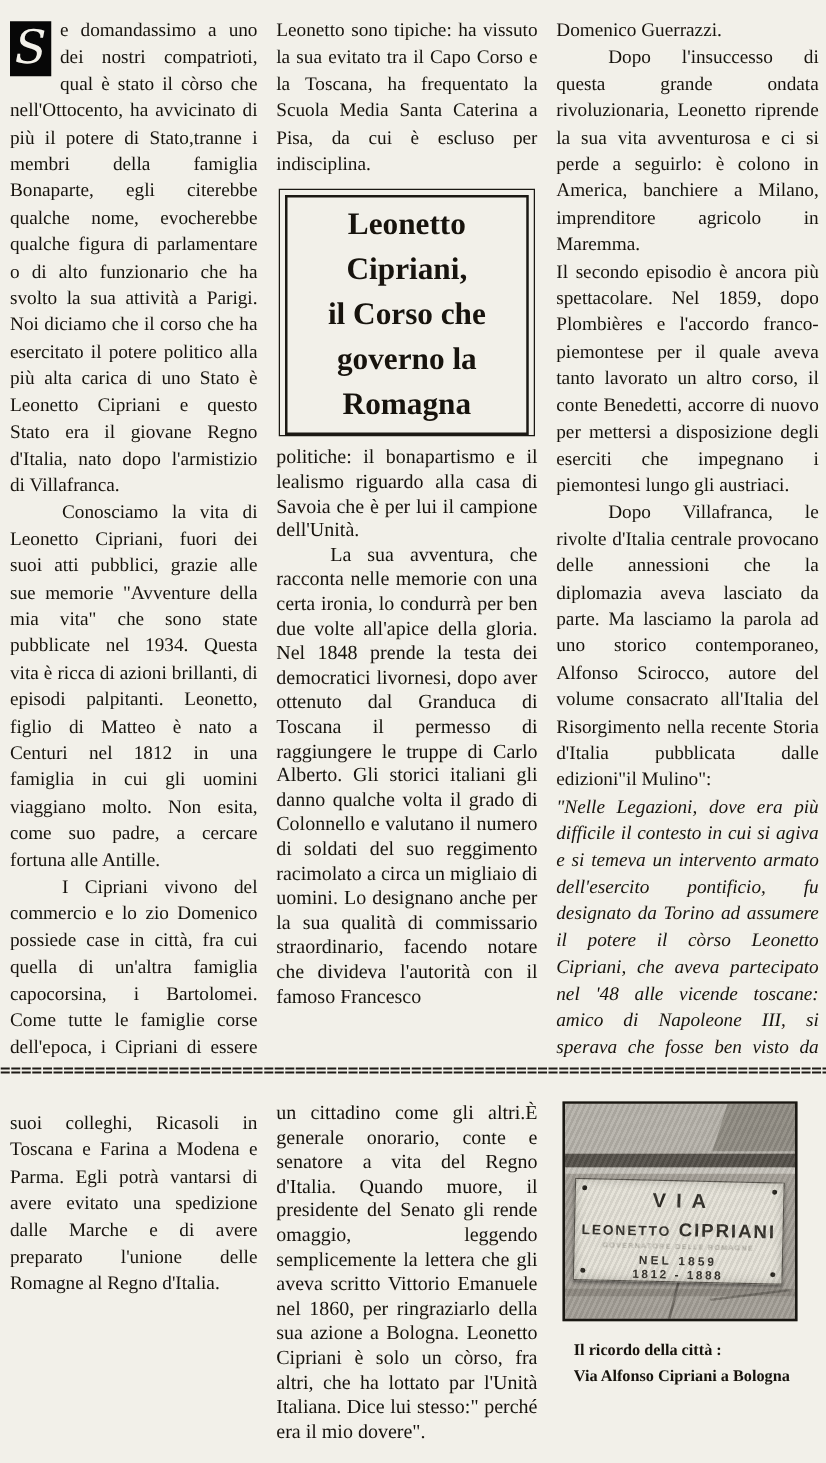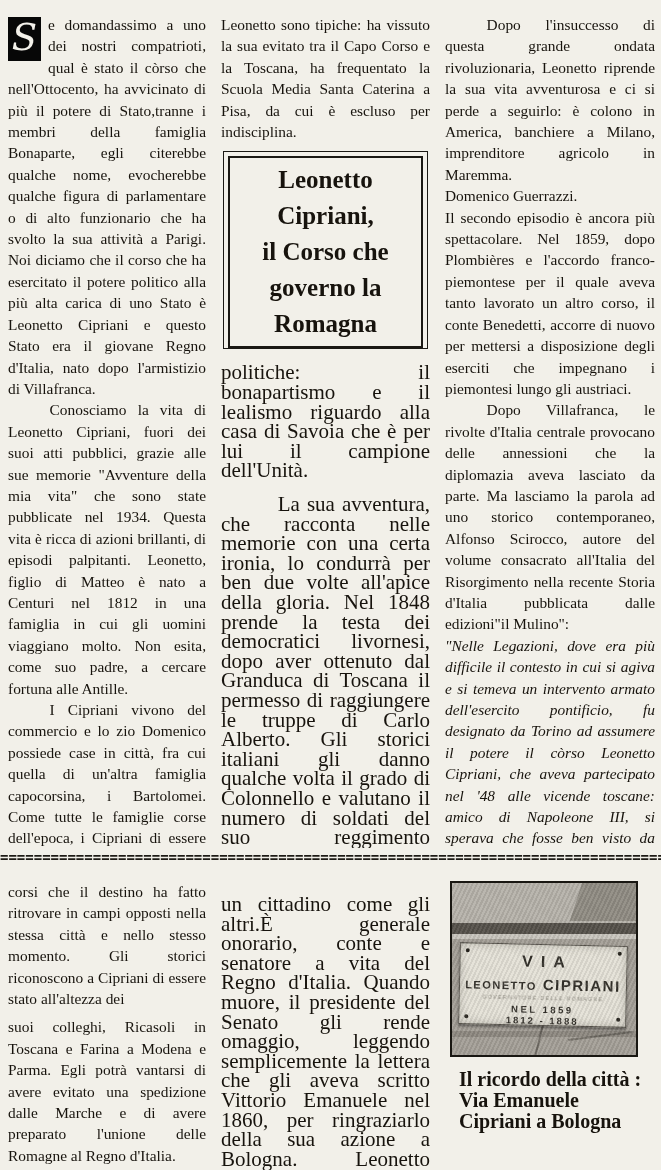--- a/index.html
+++ b/index.html
@@ -5,21 +5,21 @@
   html,body{margin:0;padding:0;}
   body{width:661px;height:1170px;background:#f2f0e9;overflow:hidden;}
   .page{position:relative;width:661px;height:1170px;font-family:"Liberation Serif","DejaVu Serif",serif;color:#17130d;}
 
   
   .cols{display:grid;grid-template-columns:198px 209px 210px;column-gap:15px;padding:14px 4px 0 8px;height:834px;overflow:hidden;}
   .col{overflow:hidden;text-align:justify;font-size:15.4px;line-height:21.4px;}
   .para{margin:0;}
   .ind{text-indent:2.7em;}
   .it{font-style:italic;}
-  .c2b{font-size:21px;line-height:19.6px;margin-top:14px;}
+  .c2b{font-size:16px;line-height:19.6px;}
 
   
   .dropcap{float:left;width:33px;height:44px;background:#070707;color:#f3f1ea;
     font-style:italic;font-family:"DejaVu Serif",serif;font-size:37px;line-height:42px;
     text-align:center;margin:3px 7px 1px 0;}
 
   
   .pullbox{border:1.5px solid #1b1813;padding:4px;margin:9px 2px 7px 2px;height:188px;background:#f2f0e9;}
   .pullbox-inner{border:2.5px solid #1b1813;height:100%;display:flex;align-items:center;justify-content:center;
     text-align:center;font-weight:bold;font-size:25px;line-height:36px;white-space:pre-line;}
@@ -50,21 +50,21 @@
     text-align:center;font-family:"Liberation Sans","DejaVu Sans",sans-serif;color:#322f29;}
   .screw{position:absolute;width:4px;height:4px;border-radius:50%;background:#26231d;}
   .screw.s1{left:5px;top:5px;} .screw.s2{right:5px;top:5px;} .screw.s3{left:5px;bottom:5px;} .screw.s4{right:5px;bottom:5px;}
   .sign-via{font-size:16px;font-weight:bold;letter-spacing:8px;margin-top:8px;text-indent:8px;}
   .sign-name{margin-top:5px;font-weight:bold;letter-spacing:1.5px;}
   .nm-s{font-size:11px;} .nm-l{font-size:15px;}
   .sign-faint{font-size:5.5px;letter-spacing:1.2px;color:rgba(75,72,62,.5);filter:blur(.3px);margin-top:1px;}
   .sign-year{font-size:9.5px;font-weight:bold;letter-spacing:2.5px;margin-top:3px;}
   .sign-dates{font-size:9.5px;font-weight:bold;letter-spacing:2px;}
 
-  .caption{margin:12px 0 0 14px;font-weight:bold;font-size:20px;line-height:21px;}
+  .caption{margin:12px 0 0 14px;font-weight:bold;font-size:13px;line-height:21px;}
 </style>
 </head>
 <body>
 
 <div class="page">
 
   <div class="cols">
 
     <div class="col">
       <p class="para"><span class="dropcap">S</span><span>e domandassimo a uno dei nostri compatrioti, qual è stato il còrso che nell'Ottocento, ha avvicinato di più il potere di Stato,tranne i membri della famiglia Bonaparte, egli citerebbe qualche nome, evocherebbe qualche figura di parlamentare o di alto funzionario che ha svolto la sua attività a Parigi. Noi diciamo che il corso che ha esercitato il potere politico alla più alta carica di uno Stato è Leonetto Cipriani e questo Stato era il giovane Regno d'Italia, nato dopo l'armistizio di Villafranca.</span></p>
@@ -80,36 +80,35 @@
 Cipriani,
 il Corso che
 governo la
 Romagna</div>
       </div>
       <p class="para c2b">politiche: il bonapartismo e il lealismo riguardo alla casa di Savoia che è per lui il campione dell'Unità.</p>
       <p class="para c2b ind">La sua avventura, che racconta nelle memorie con una certa ironia, lo condurrà per ben due volte all'apice della gloria. Nel 1848 prende la testa dei democratici livornesi, dopo aver ottenuto dal Granduca di Toscana il permesso di raggiungere le truppe di Carlo Alberto. Gli storici italiani gli danno qualche volta il grado di Colonnello e valutano il numero di soldati del suo reggimento racimolato a circa un migliaio di uomini. Lo designano anche per la sua qualità di commissario straordinario, facendo notare che divideva l'autorità con il famoso Francesco</p>
     </div>
 
     <div class="col">
+      <p class="para">Domenico Guerrazzi.</p>
       <p class="para ind">Dopo l'insuccesso di questa grande ondata rivoluzionaria, Leonetto riprende la sua vita avventurosa e ci si perde a seguirlo: è colono in America, banchiere a Milano, imprenditore agricolo in Maremma.</p>
-      <p class="para">Domenico Guerrazzi.</p>
       <p class="para">Il secondo episodio è ancora più spettacolare. Nel 1859, dopo Plombières e l'accordo franco-piemontese per il quale aveva tanto lavorato un altro corso, il conte Benedetti, accorre di nuovo per mettersi a disposizione degli eserciti che impegnano i piemontesi lungo gli austriaci.</p>
       <p class="para ind">Dopo Villafranca, le rivolte d'Italia centrale provocano delle annessioni che la diplomazia aveva lasciato da parte. Ma lasciamo la parola ad uno storico contemporaneo, Alfonso Scirocco, autore del volume consacrato all'Italia del Risorgimento nella recente Storia d'Italia pubblicata dalle edizioni"il Mulino":</p>
       <p class="para it">"Nelle Legazioni, dove era più difficile il contesto in cui si agiva e si temeva un intervento armato dell'esercito pontificio, fu designato da Torino ad assumere il potere il còrso Leonetto Cipriani, che aveva partecipato nel '48 alle vicende toscane: amico di Napoleone III, si sperava che fosse ben visto da lui."</p>
 
     </div>
 
   </div>
 
   <div class="sep">====================================================================================================</div>
 
   <div class="bot">
 
     <div class="col">
-      <p class="para">corsi che il destino ha fatto ritrovare in campi opposti nella stessa città e nello stesso momento. Gli storici riconoscono a Cipriani di essere stato all'altezza dei</p>
       <p class="para gap1">suoi colleghi, Ricasoli in Toscana e Farina a Modena e Parma. Egli potrà vantarsi di avere evitato una spedizione dalle Marche e di avere preparato l'unione delle Romagne al Regno d'Italia.</p>
 
     </div>
 
     <div class="col">
       <p class="para c2b">un cittadino come gli altri.È generale onorario, conte e senatore a vita del Regno d'Italia. Quando muore, il presidente del Senato gli rende omaggio, leggendo semplicemente la lettera che gli aveva scritto Vittorio Emanuele nel 1860, per ringraziarlo della sua azione a Bologna. Leonetto Cipriani è solo un còrso, fra altri, che ha lottato par l'Unità Italiana. Dice lui stesso:" perché era il mio dovere".</p>
       <p class="author">Philippe Peretti</p>
     </div>
 
     <div class="photocol">
@@ -129,19 +128,19 @@
           <div class="sign-via">VIA</div>
           <div class="sign-name"><span class="nm-s">LEONETTO</span> <span class="nm-l">CIPRIANI</span></div>
           <div class="sign-faint">GOVERNATORE DELLE ROMAGNE</div>
           <div class="sign-year">NEL 1859</div>
           <div class="sign-dates">1812 - 1888</div>
         </div>
         <div class="texture"></div>
       </div>
       <div class="caption">
         <div>Il ricordo della città :</div>
-        <div>Via Emanuele Cipriani a Bologna</div>
+        <div>Via Alfonso Cipriani a Bologna</div>
       </div>
     </div>
 
   </div>
 
 </div>
 
 </body></html>

